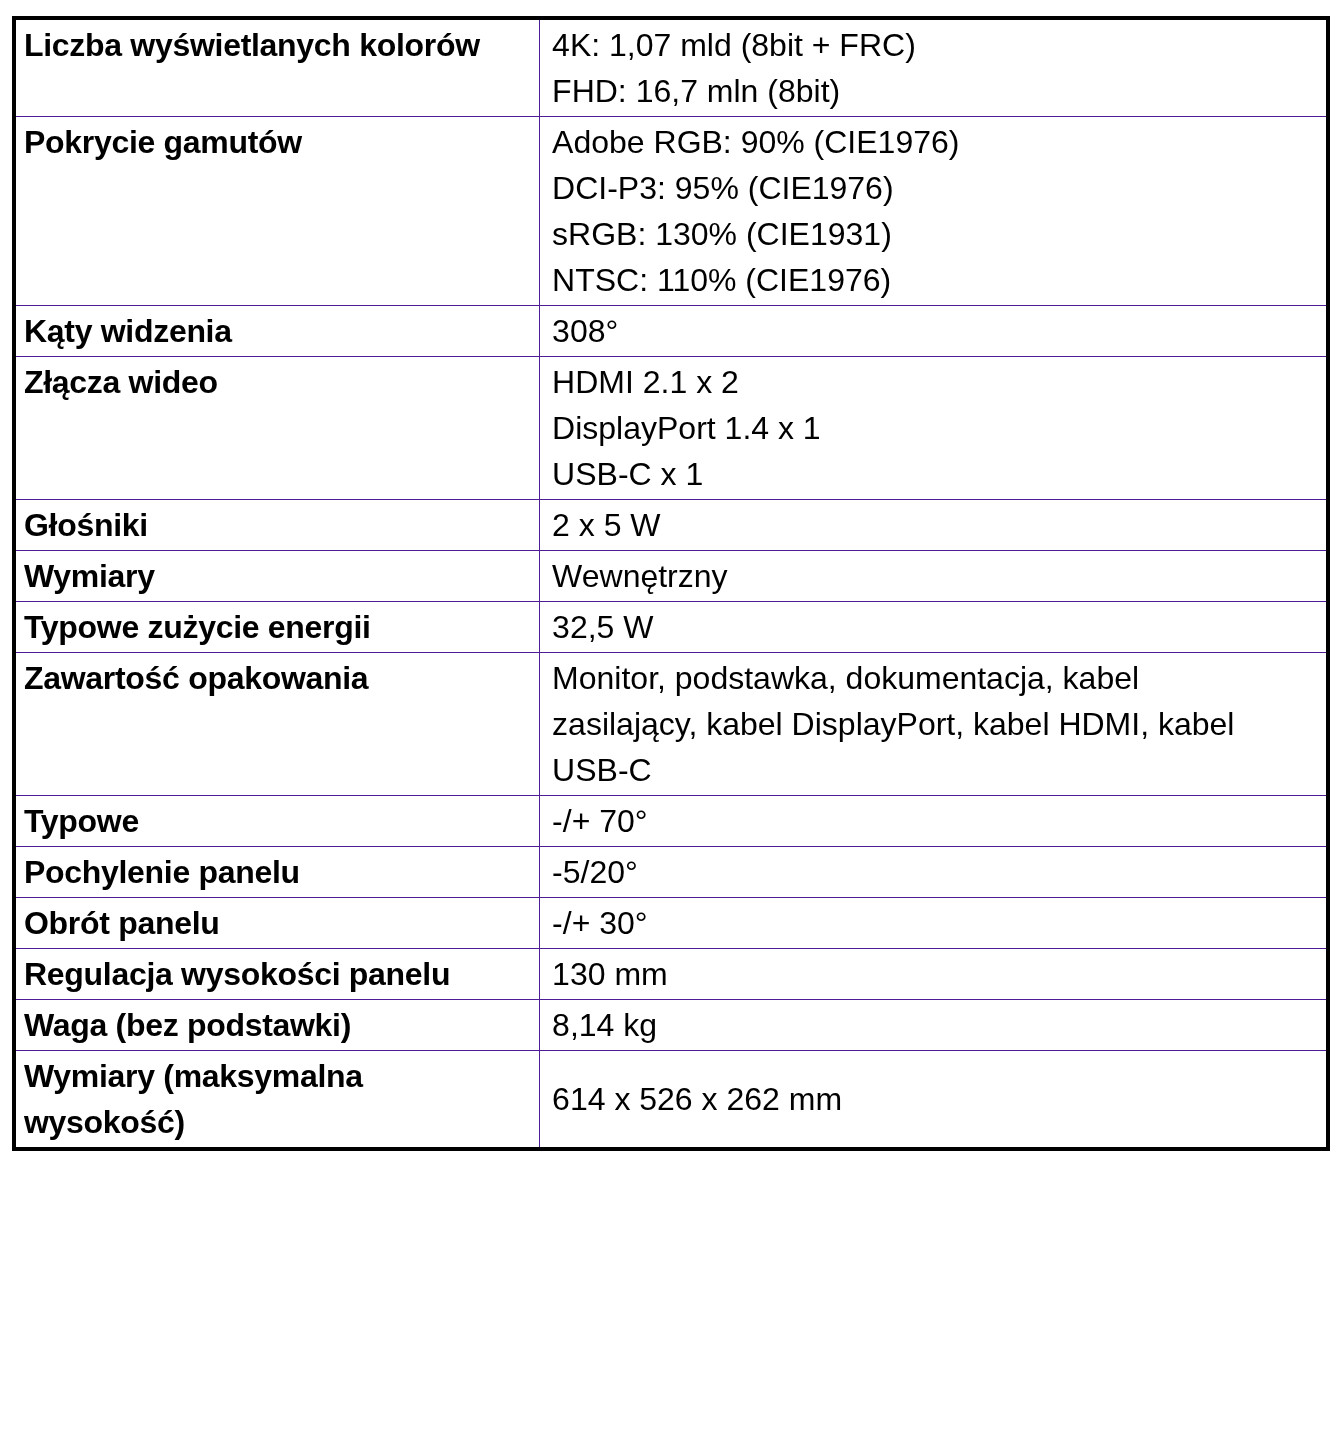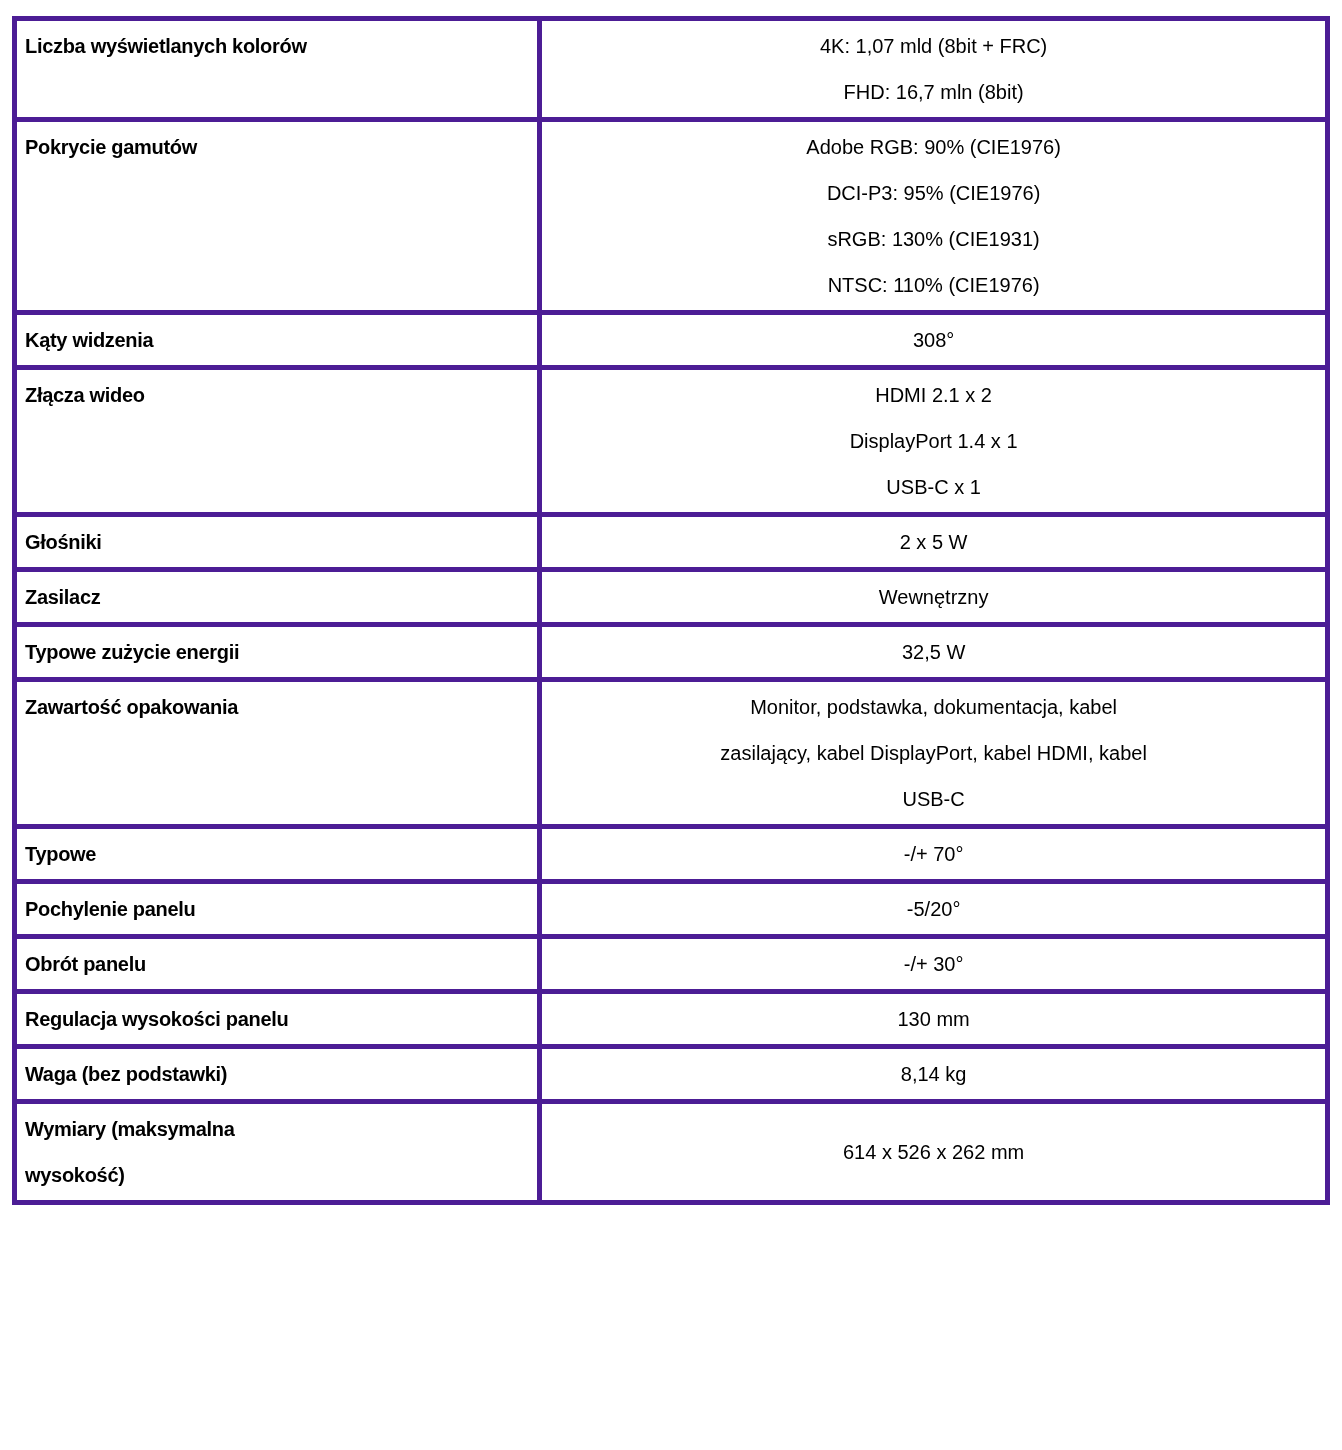--- a/index.html
+++ b/index.html
@@ -14,36 +14,36 @@
     box-sizing: border-box;
     width: 1342px;
   }
   table.spec-table {
     width: 100%;
     border-collapse: collapse;
     table-layout: fixed;
     border: 4px solid #000000;
   }
   table.spec-table td {
-    border: 5px solid #4c1d95;
-    font-size: 20px;
+    border: 1px solid #4c1d95;
+    font-size: 32px;
     line-height: 46px;
     white-space: pre-line;
     overflow: hidden;
   }
   td.label-cell {
     font-weight: bold;
     text-align: left;
     vertical-align: top;
     padding: 2px 6px 2px 8px;
     letter-spacing: -0.3px;
   }
   td.value-cell {
     font-weight: normal;
-    text-align: center;
+    text-align: left;
     vertical-align: middle;
     padding: 2px 12px;
   }
 </style>
 </head>
 <body>
 
 <table class="spec-table">
   <colgroup>
     <col style="width:40%">
@@ -70,21 +70,21 @@
         <td class="label-cell">Złącza wideo</td>
         <td class="value-cell">HDMI 2.1 x 2
 DisplayPort 1.4 x 1
 USB-C x 1</td>
       </tr>
       <tr>
         <td class="label-cell">Głośniki</td>
         <td class="value-cell">2 x 5 W</td>
       </tr>
       <tr>
-        <td class="label-cell">Zasilacz</td>
+        <td class="label-cell">Wymiary</td>
         <td class="value-cell">Wewnętrzny</td>
       </tr>
       <tr>
         <td class="label-cell">Typowe zużycie energii</td>
         <td class="value-cell">32,5 W</td>
       </tr>
       <tr>
         <td class="label-cell">Zawartość opakowania</td>
         <td class="value-cell">Monitor, podstawka, dokumentacja, kabel
 zasilający, kabel DisplayPort, kabel HDMI, kabel

